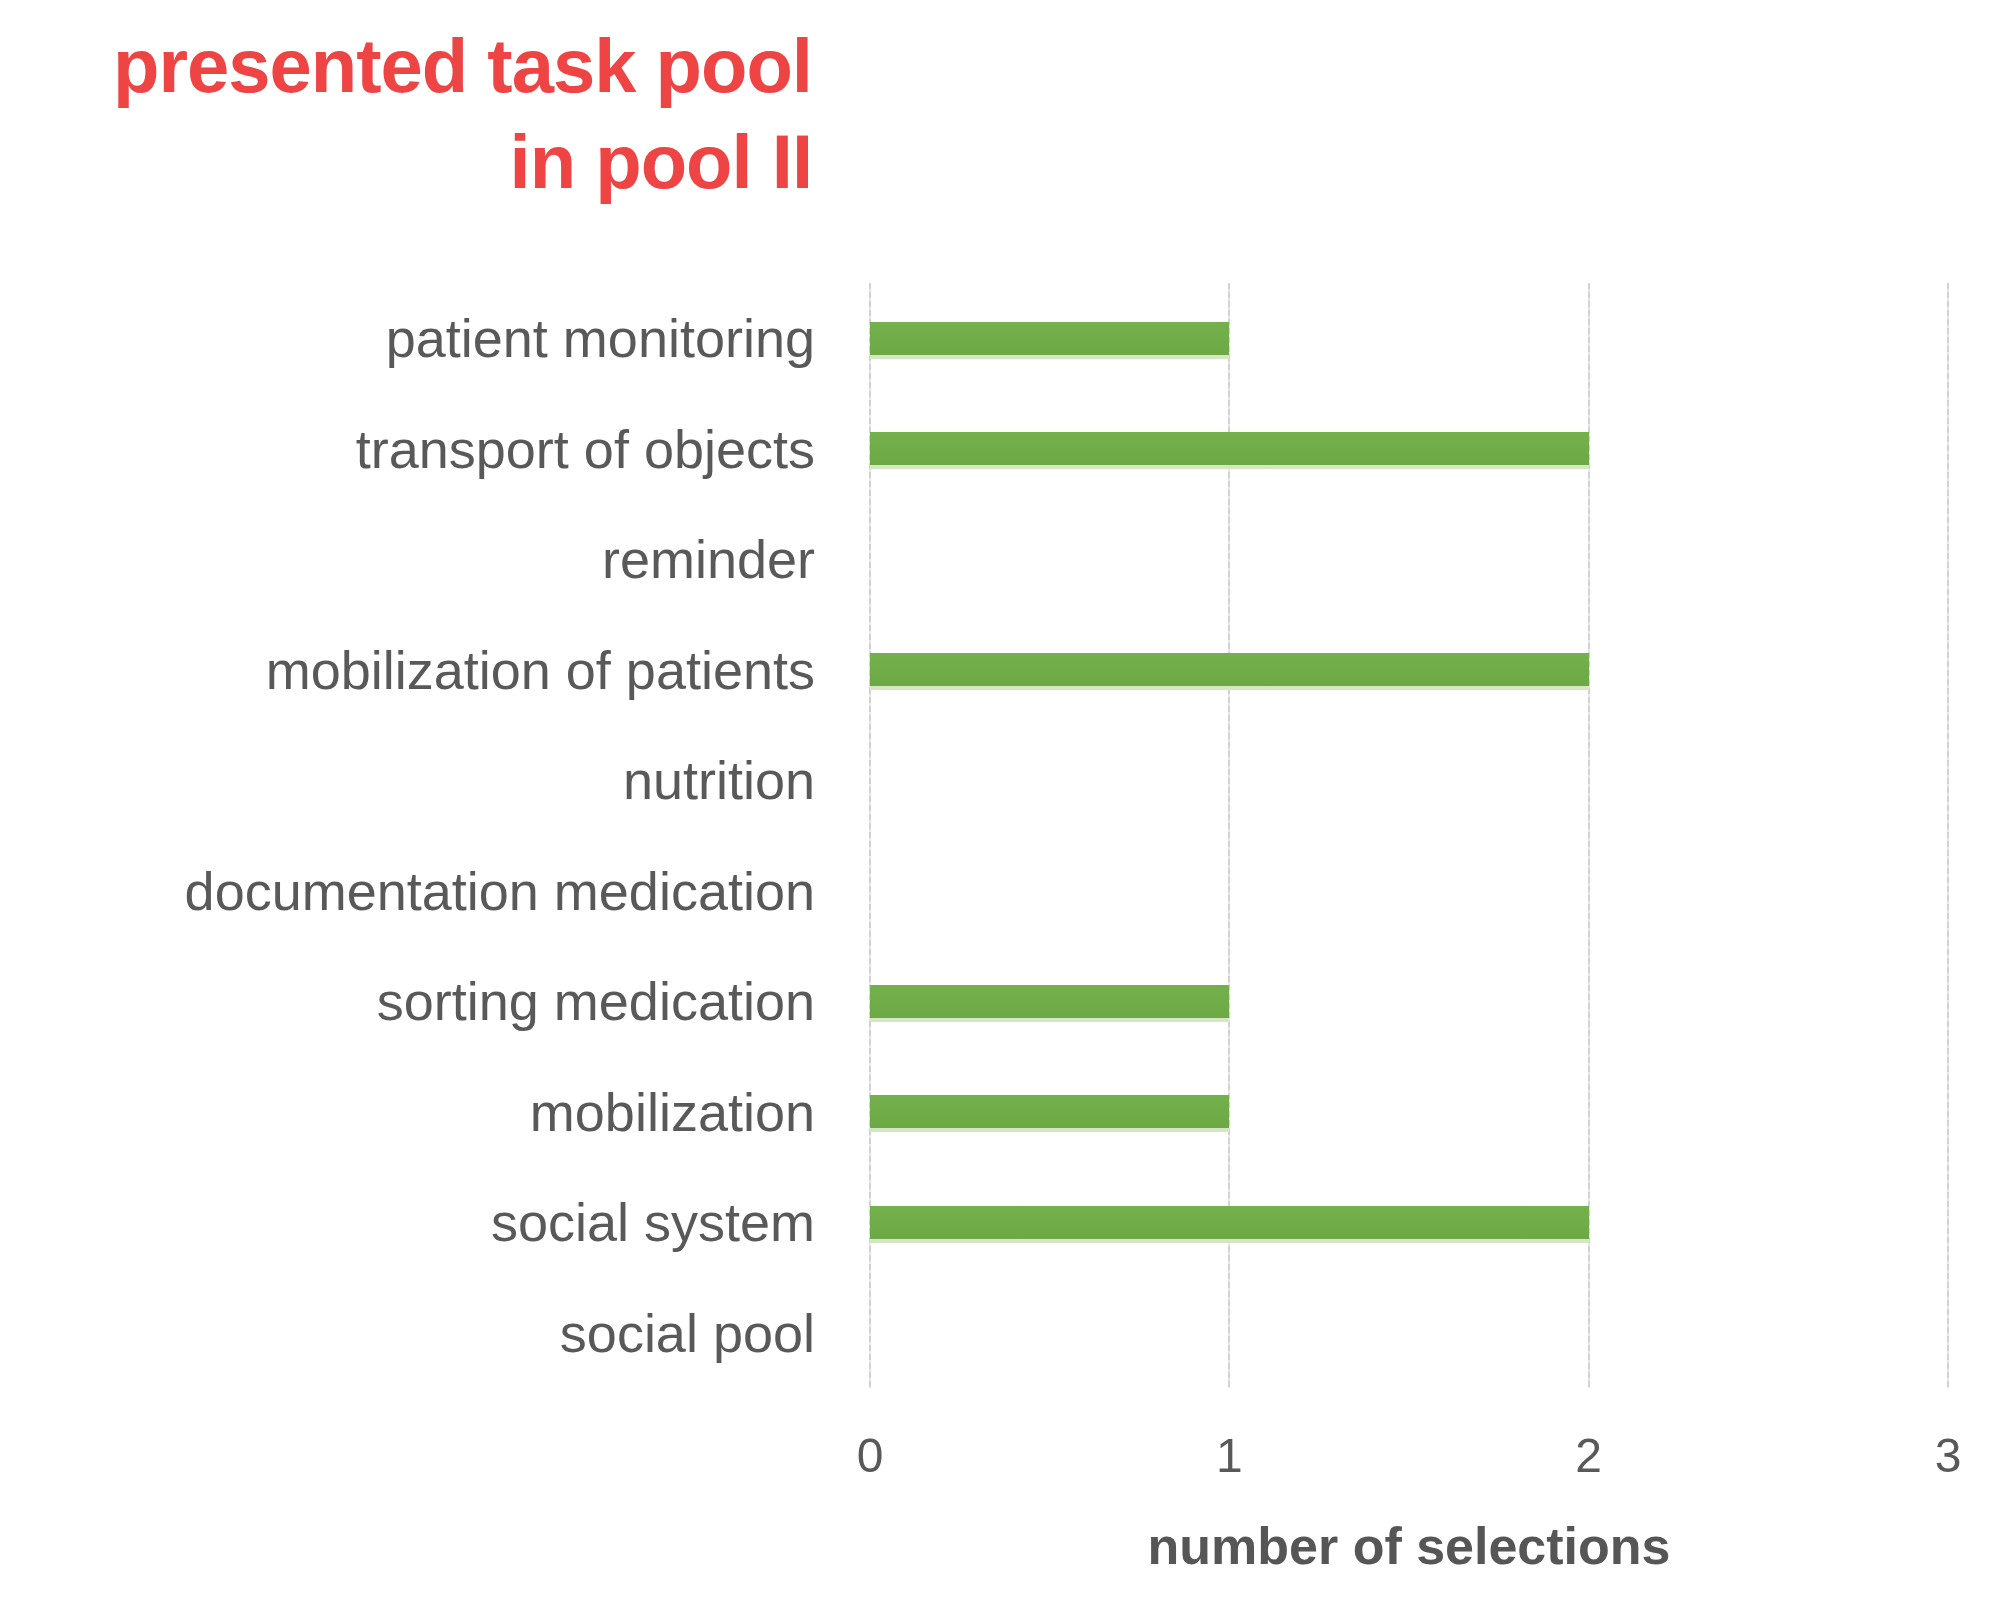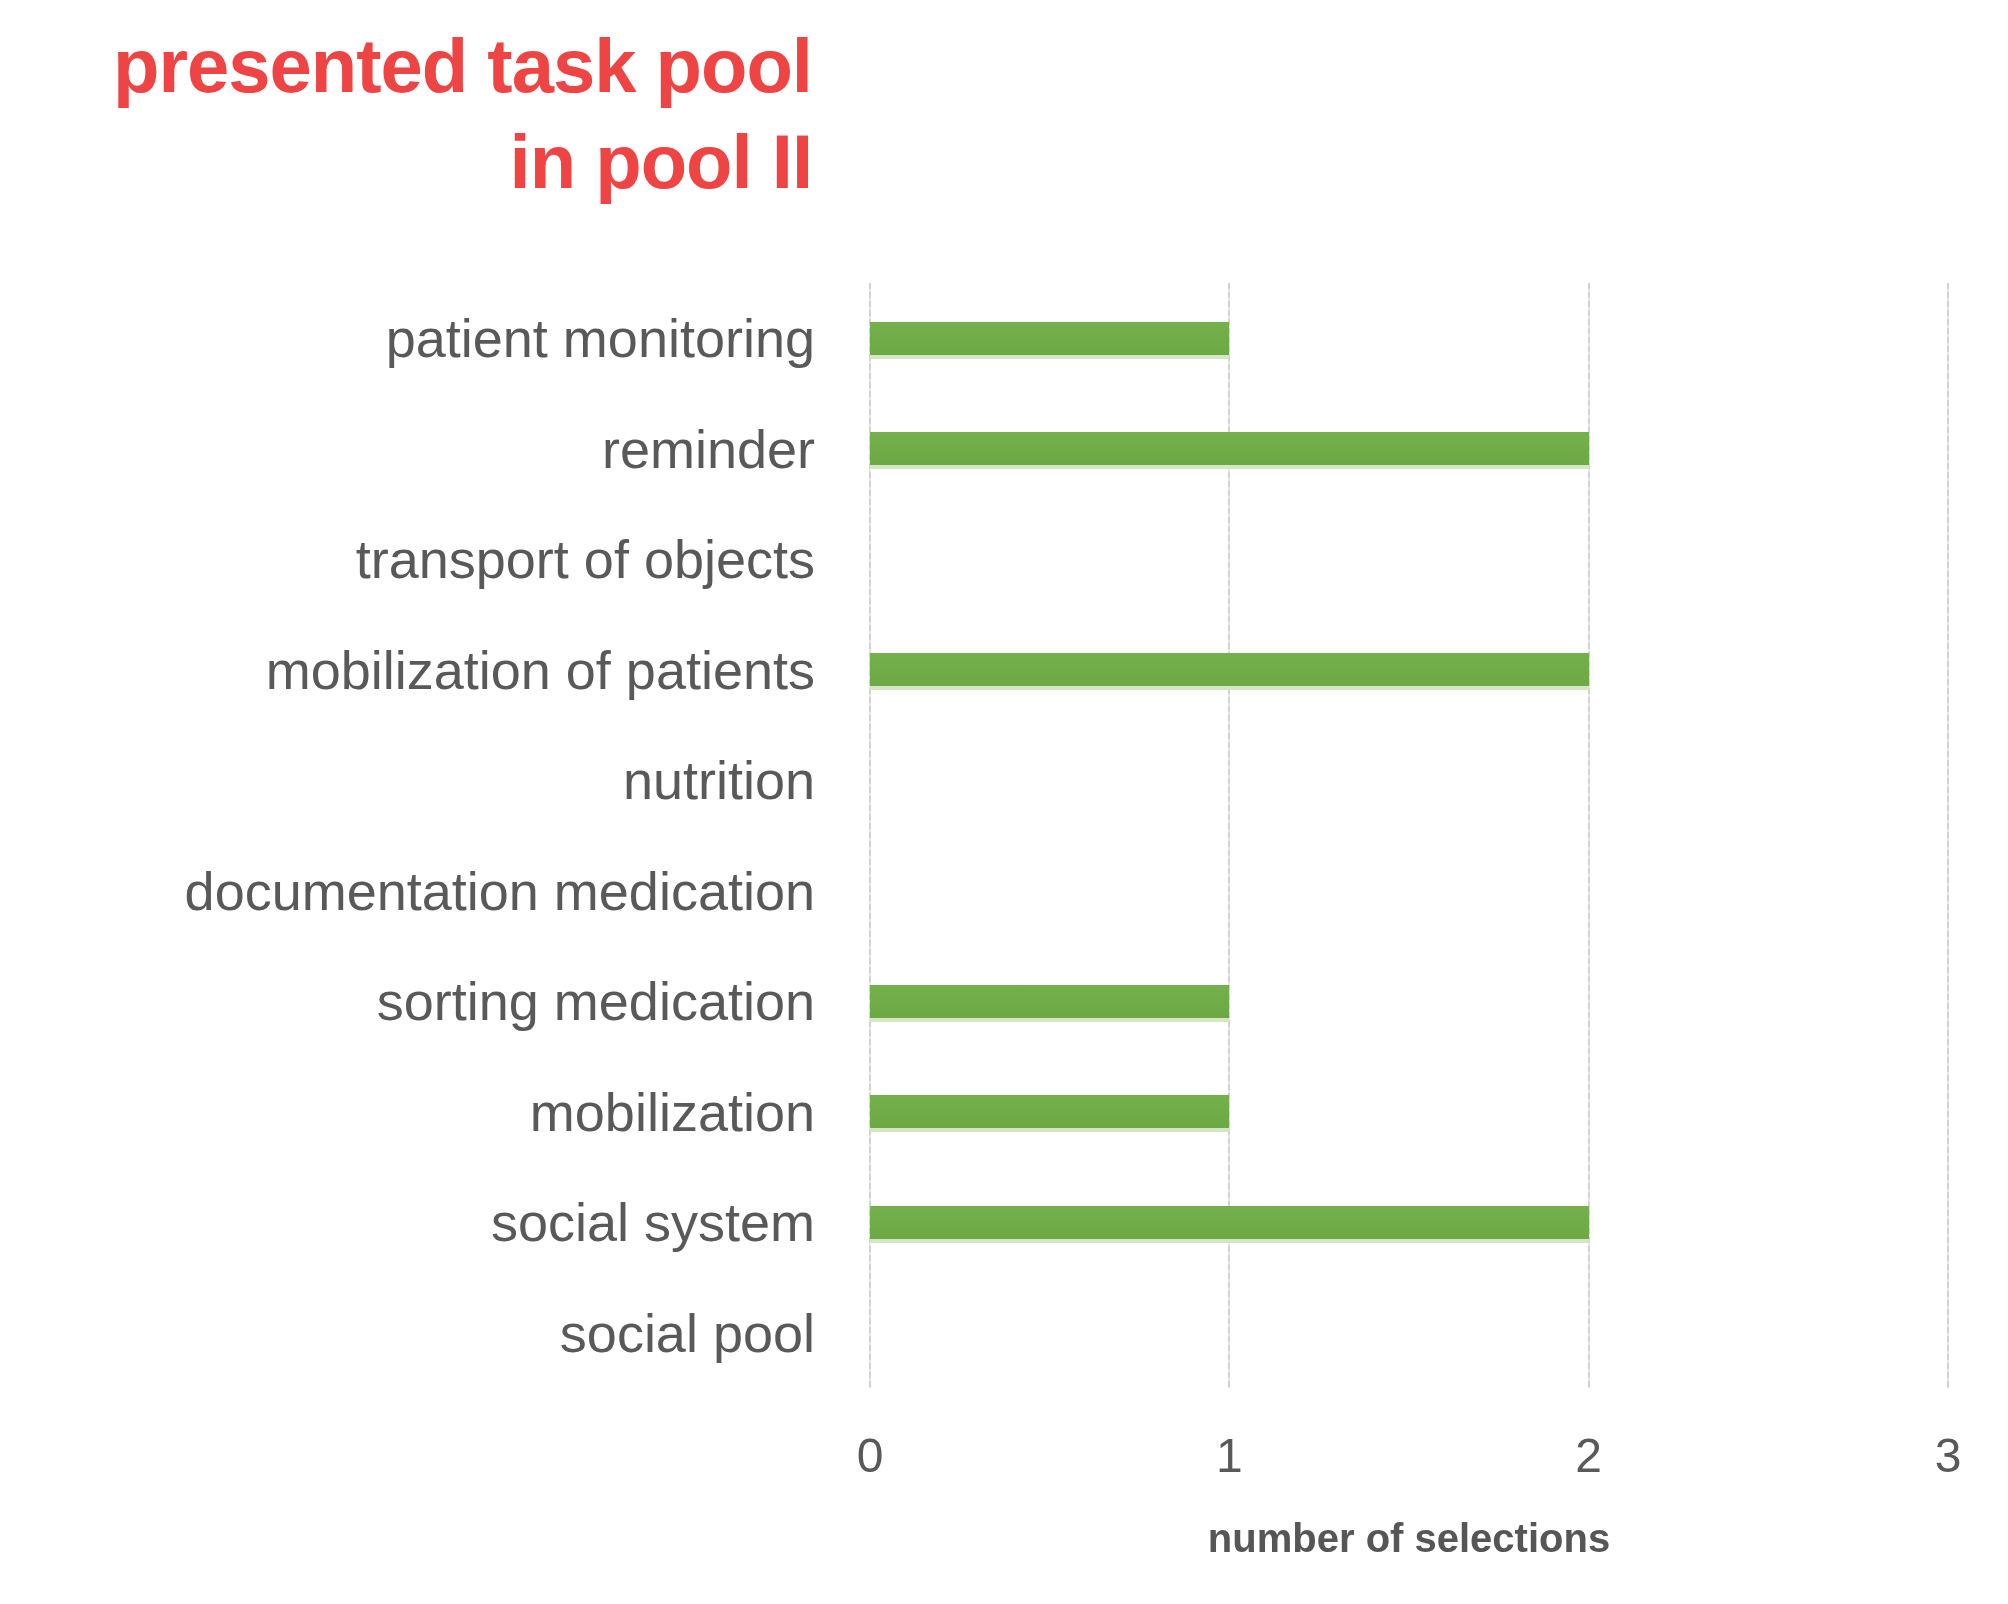--- a/index.html
+++ b/index.html
@@ -102,37 +102,37 @@
     font-size: 48px;
     color: #595959;
     white-space: nowrap;
   }
   .x-axis-title {
     position: absolute;
     top: 1516px;
     left: 870px;
     width: 1078px;
     text-align: center;
-    font-size: 40px;
+    font-size: 52px;
     font-weight: 700;
     color: #565656;
   }
 </style>
 </head>
 <body>
 
 <div class="chart-title">
   <div>presented task pool</div>
   <div>in pool II</div>
 </div>
 
 <div class="cat-labels">
     <div class="cat-label">patient monitoring</div>
+    <div class="cat-label">transport of objects</div>
     <div class="cat-label">reminder</div>
-    <div class="cat-label">transport of objects</div>
     <div class="cat-label">mobilization of patients</div>
     <div class="cat-label">nutrition</div>
     <div class="cat-label">documentation medication</div>
     <div class="cat-label">sorting medication</div>
     <div class="cat-label">mobilization</div>
     <div class="cat-label">social system</div>
     <div class="cat-label">social pool</div>
   </div>
 
 <div class="plot-area">

